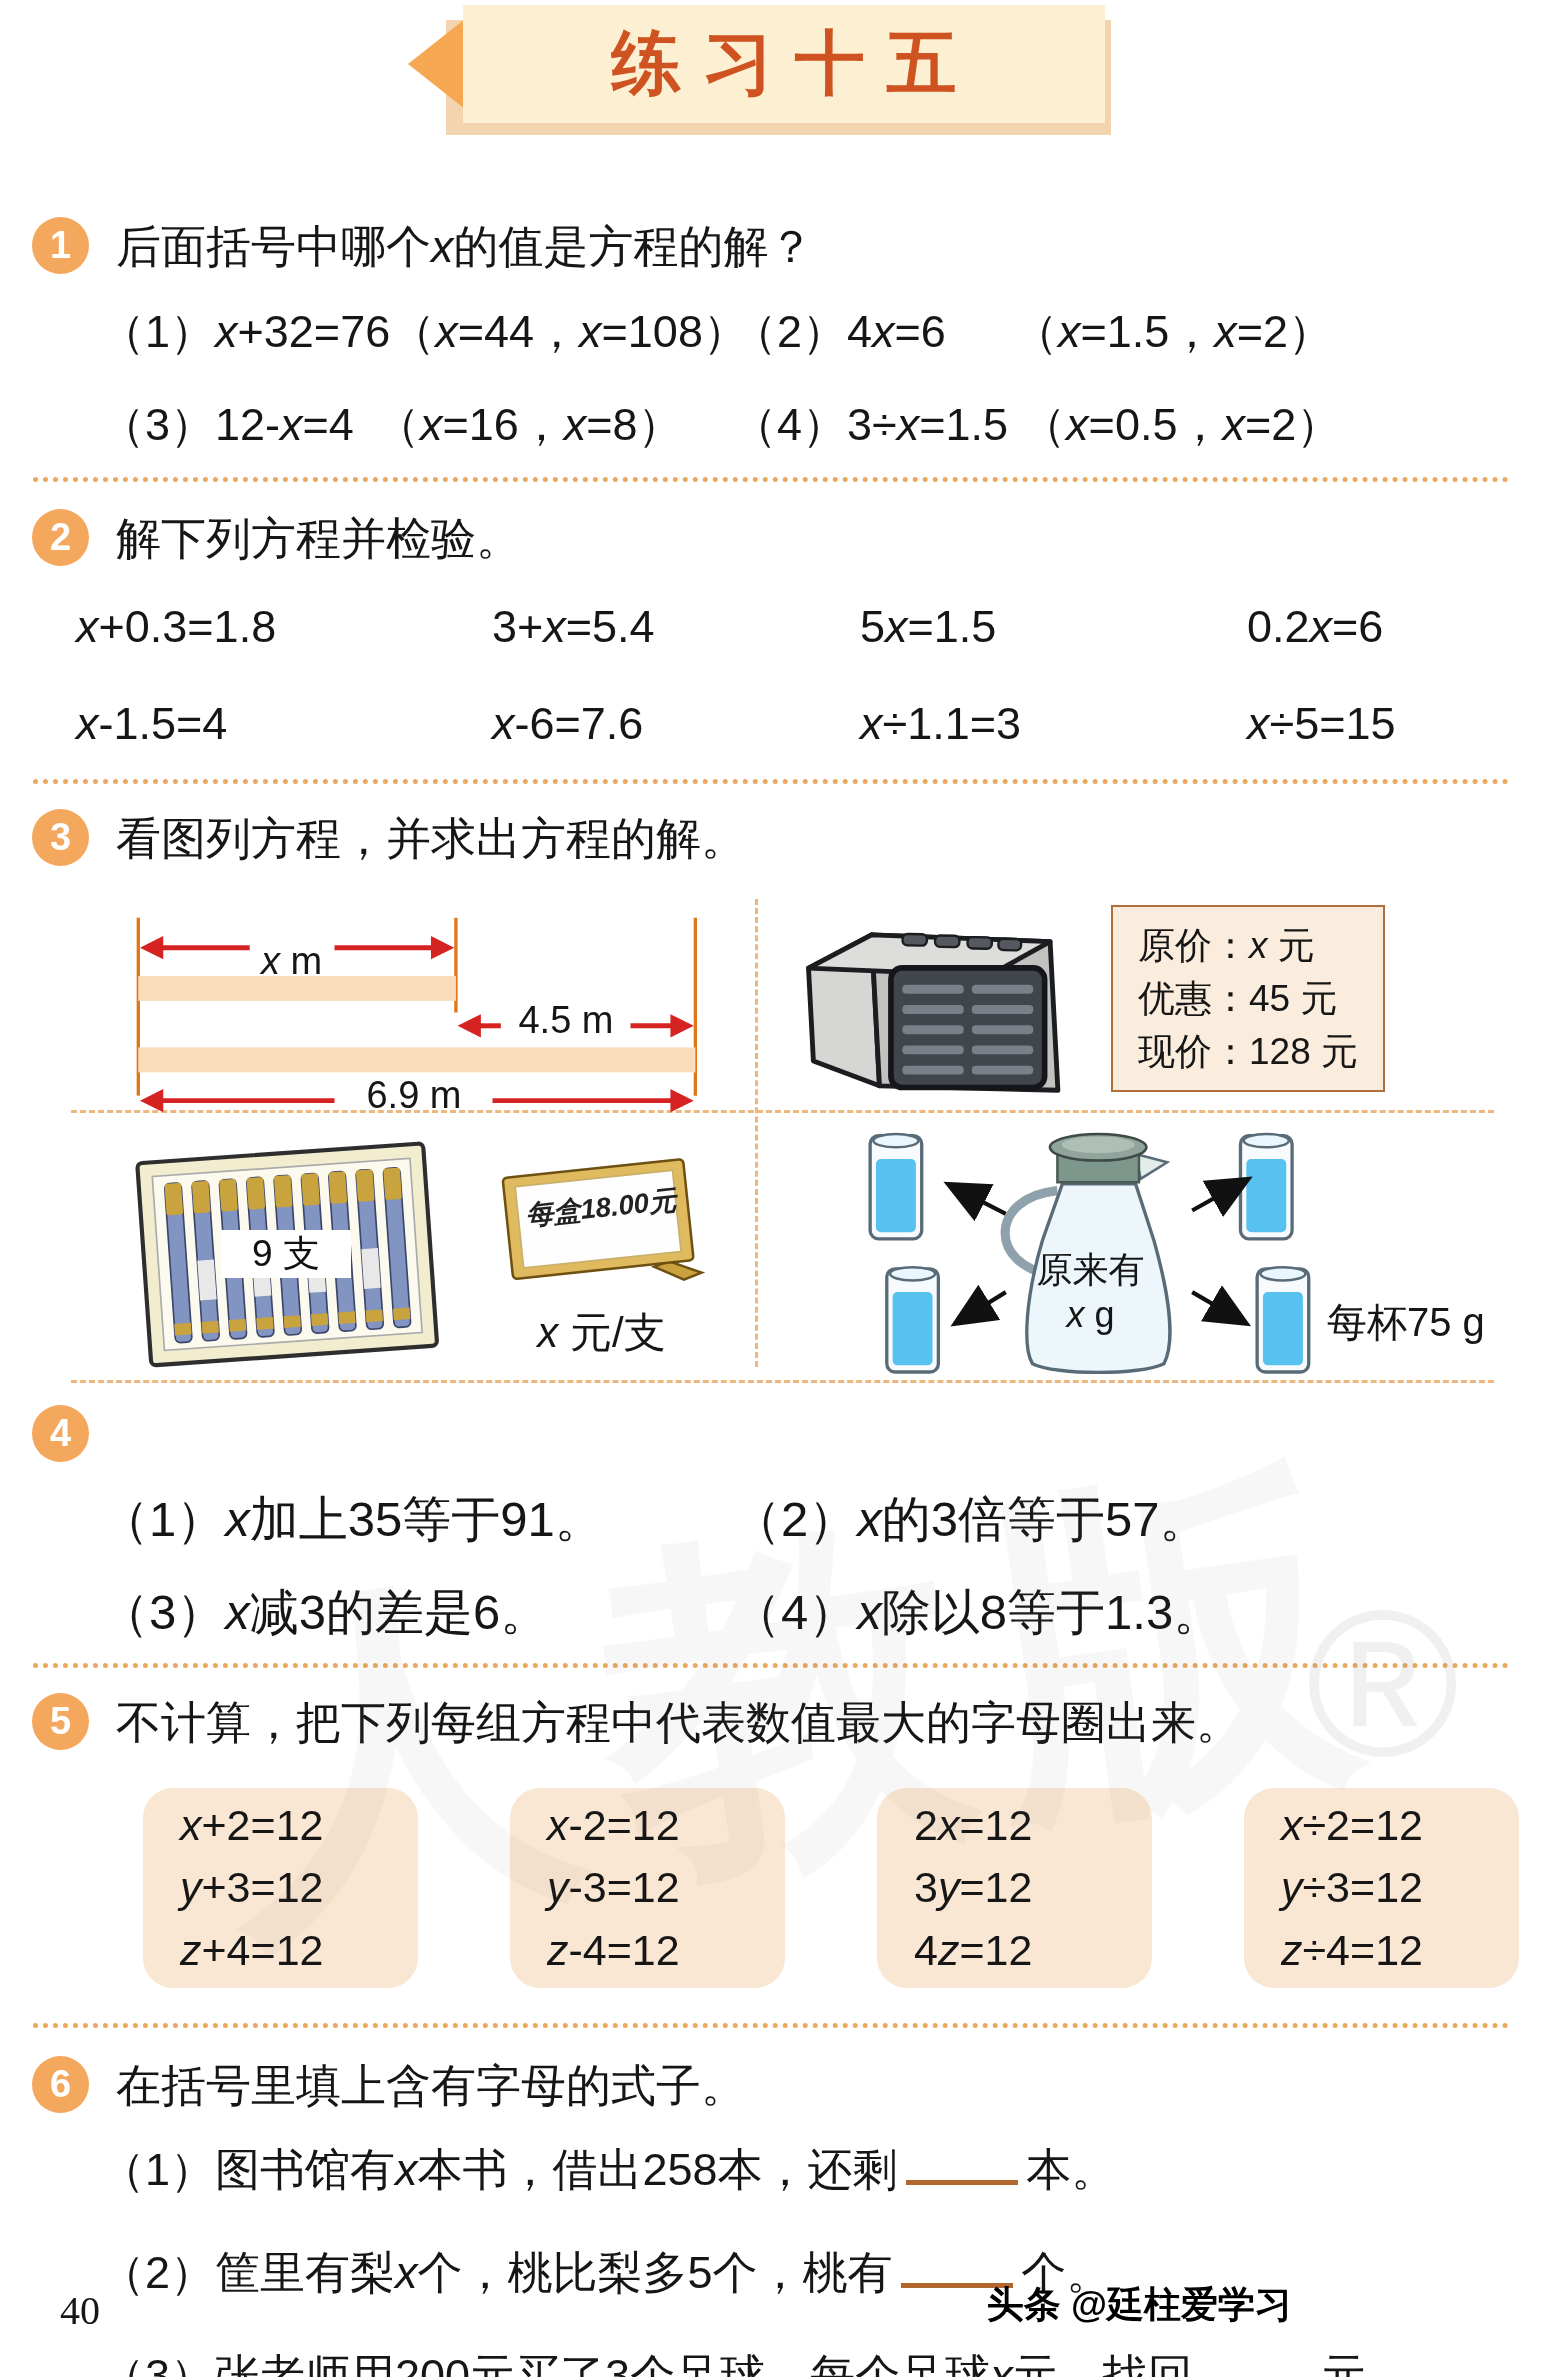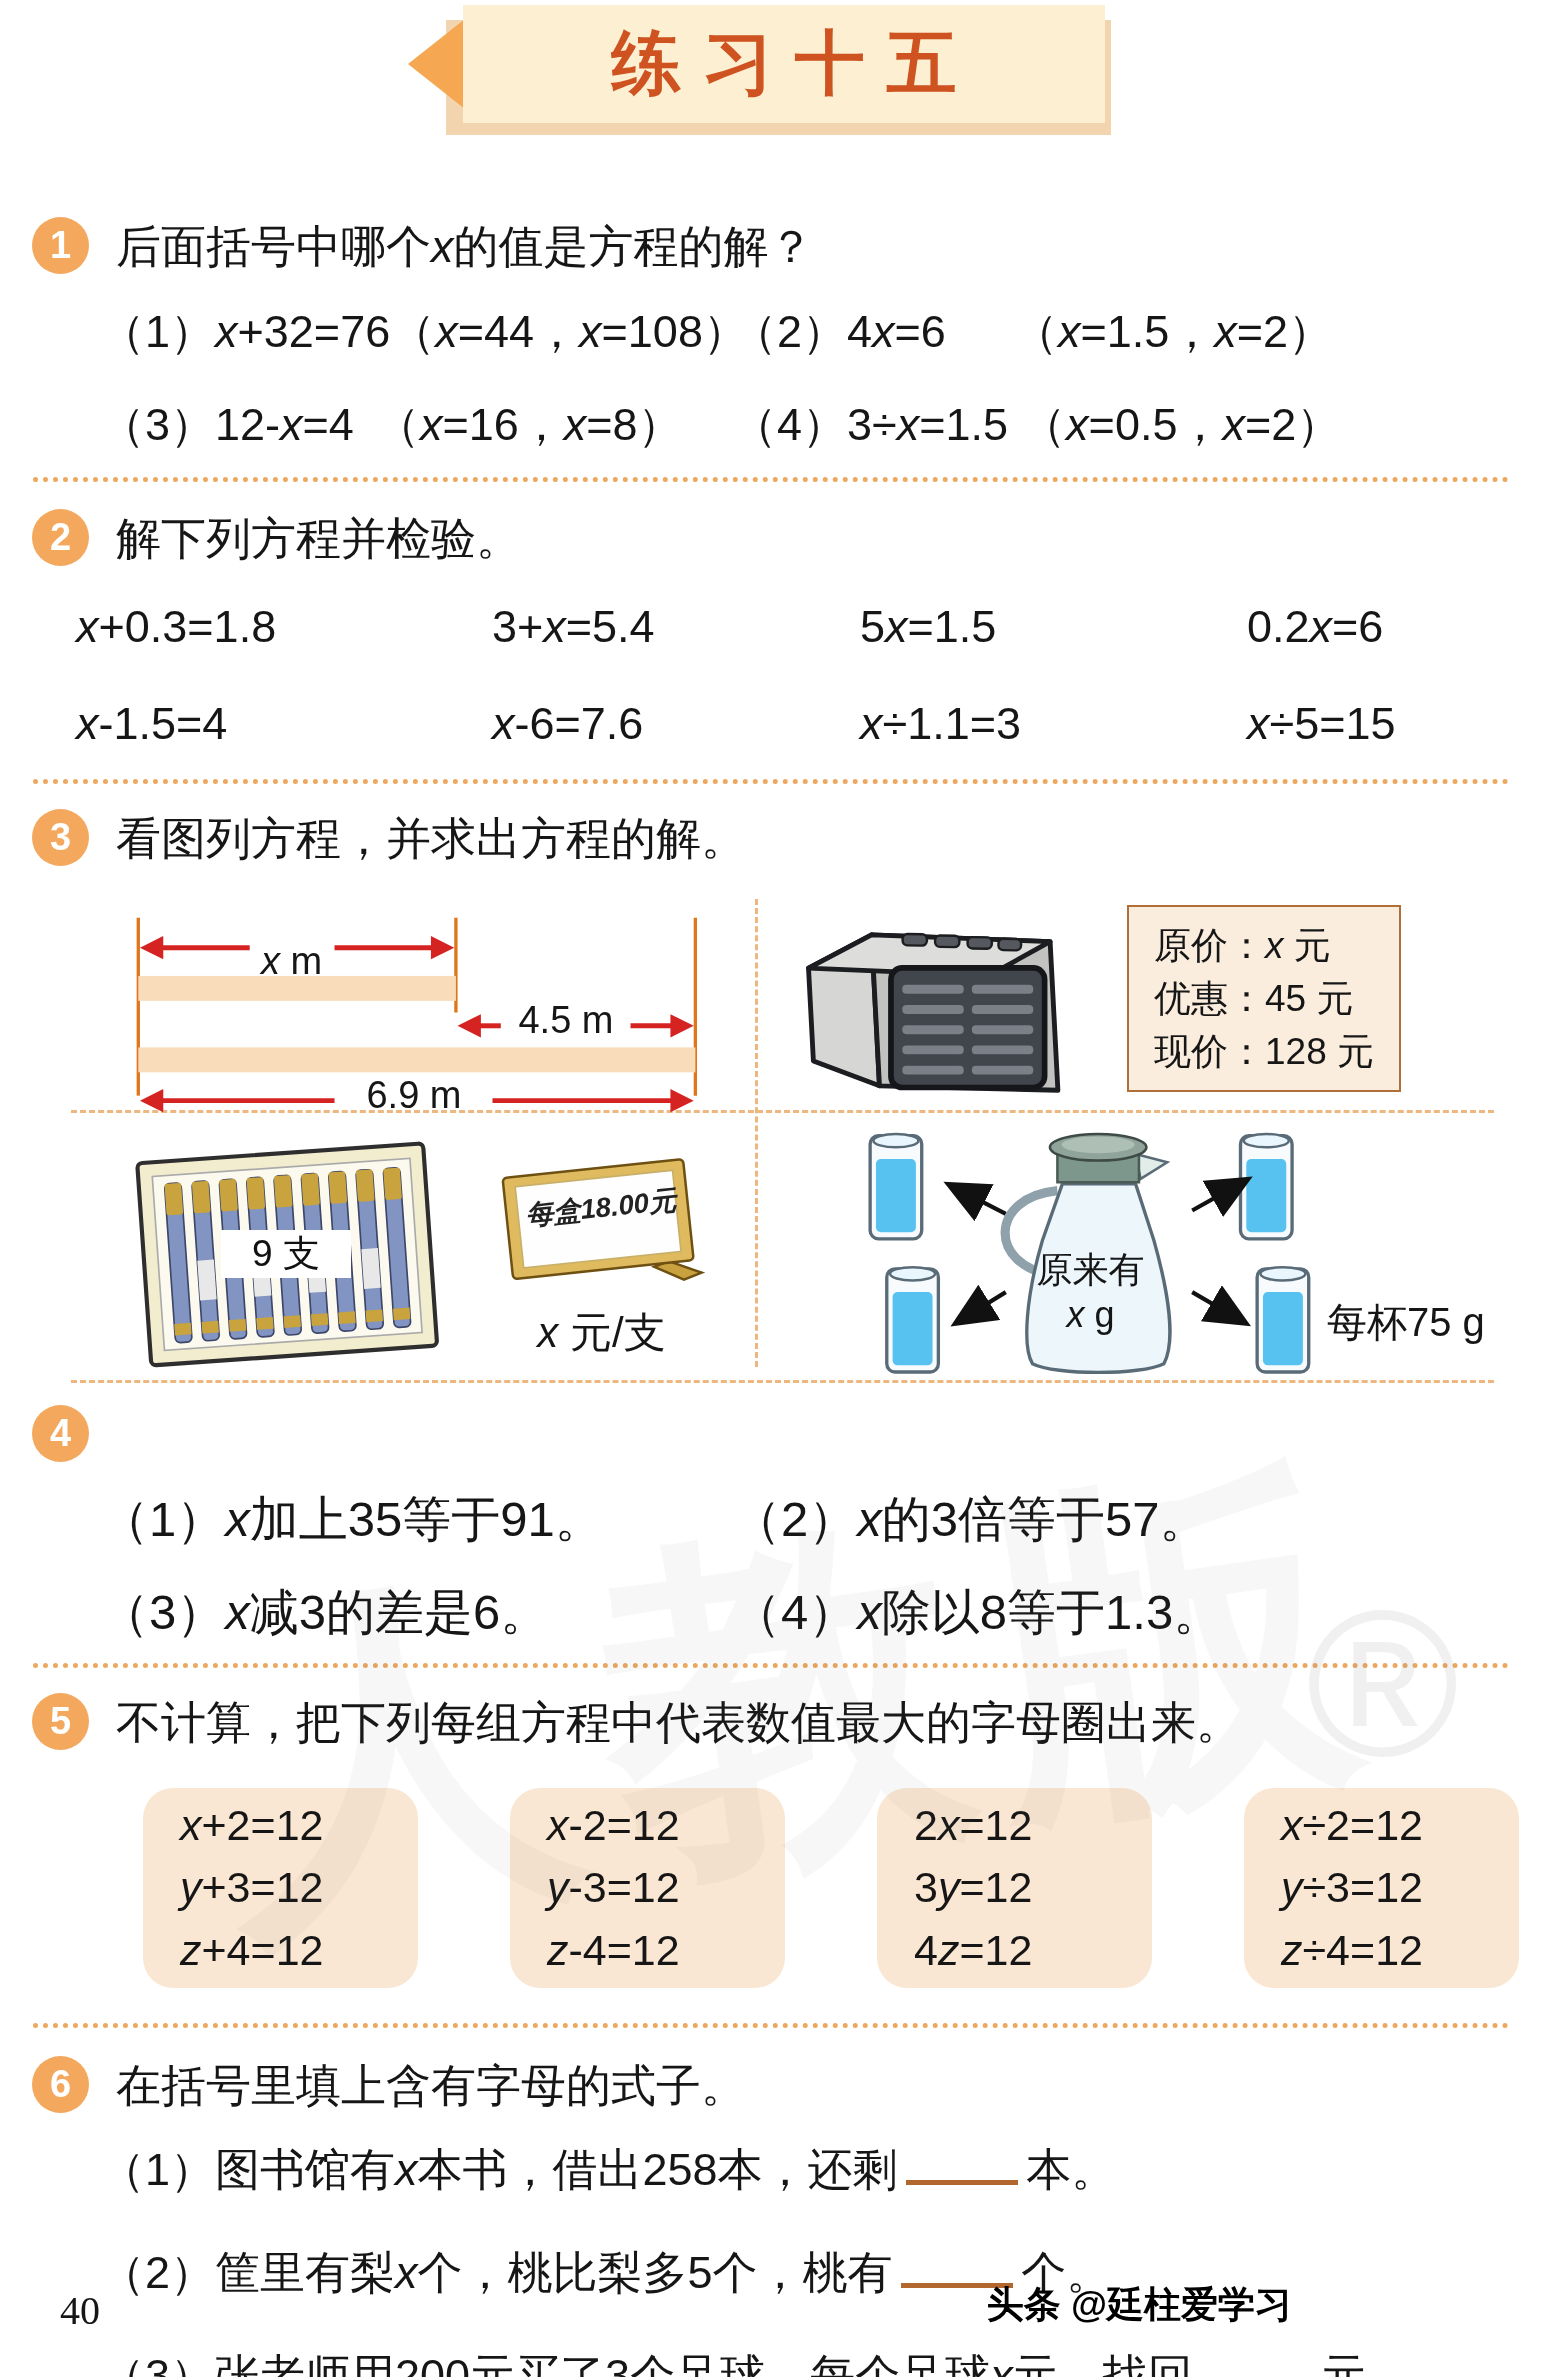--- a/index.html
+++ b/index.html
@@ -52,21 +52,21 @@
   .fig-div-b{position:absolute;left:71px;right:48px;bottom:0;border-top:3.3px dashed #EDB77F;}
   .q-bar{position:absolute;left:125px;top:21.6px;width:582px;height:208px;}
   .q-bar svg{position:absolute;left:0;top:0;}
   .bar-label{position:absolute;text-align:center;font-size:38px;}
   .lbl-xm{left:125px;top:34px;width:83px;}
   .lbl-27{left:376px;top:93px;width:130px;}
   .lbl-69{left:210px;top:168px;width:158px;}
   .q-speaker{position:absolute;left:786px;top:6.7px;right:33px;height:215px;display:flex;align-items:center;gap:50px;}
   .price-box{
     border:2.5px solid #B06F38;background:#FBEDDE;
-    padding:11.6px 25px;font-size:37px;line-height:53px;white-space:nowrap;margin-left:16px;
+    padding:11.6px 25px;font-size:37px;line-height:53px;white-space:nowrap;
   }
   .q-pens{position:absolute;left:123px;top:243px;width:624px;height:250px;display:flex;align-items:center;gap:42px;}
   .pensvg-wrap{position:relative;width:324px;height:245px;}
   .pen-count{
     position:absolute;left:98px;top:100px;width:130px;height:48px;
     background:#ffffff;color:#111;font-size:37px;
     display:flex;align-items:center;justify-content:center;
   }
   .sign-col{display:flex;flex-direction:column;align-items:center;gap:8.3px;}
   .sign-wrap{position:relative;width:225px;height:154px;}

